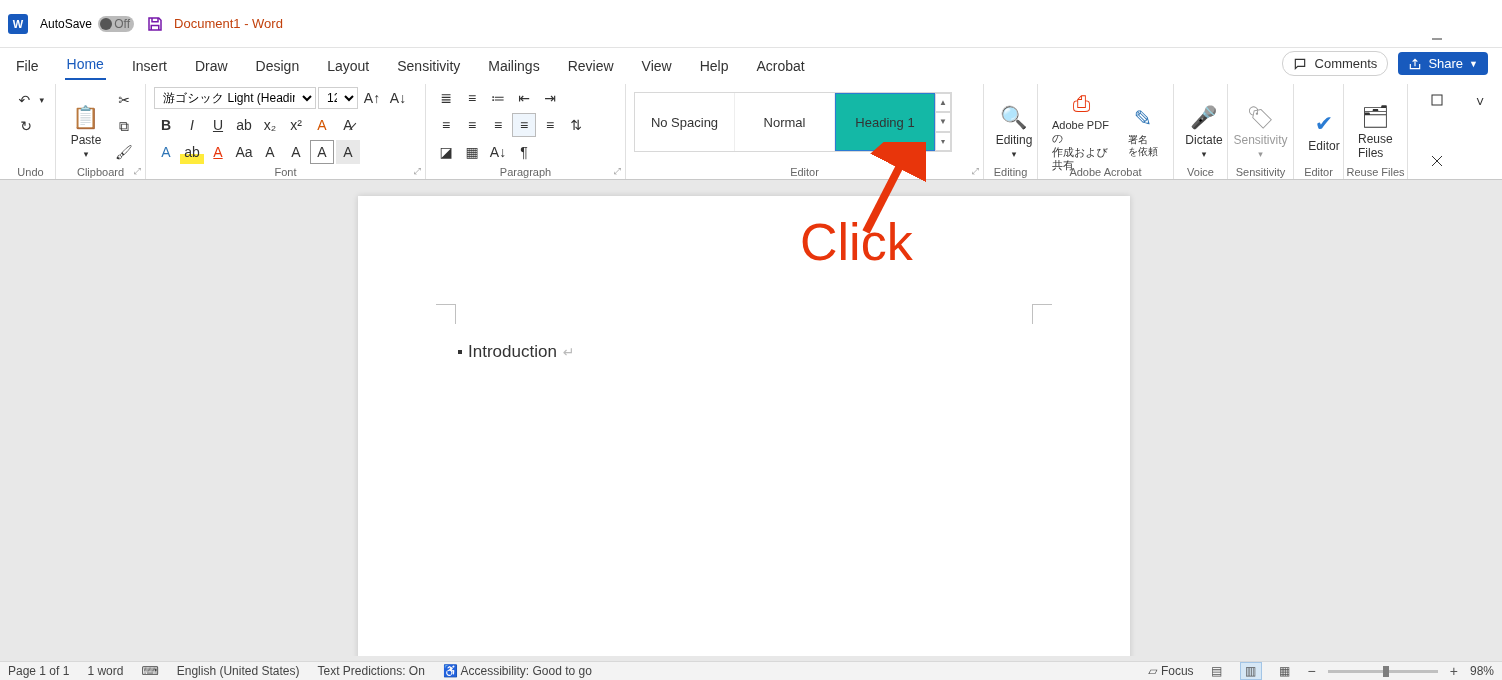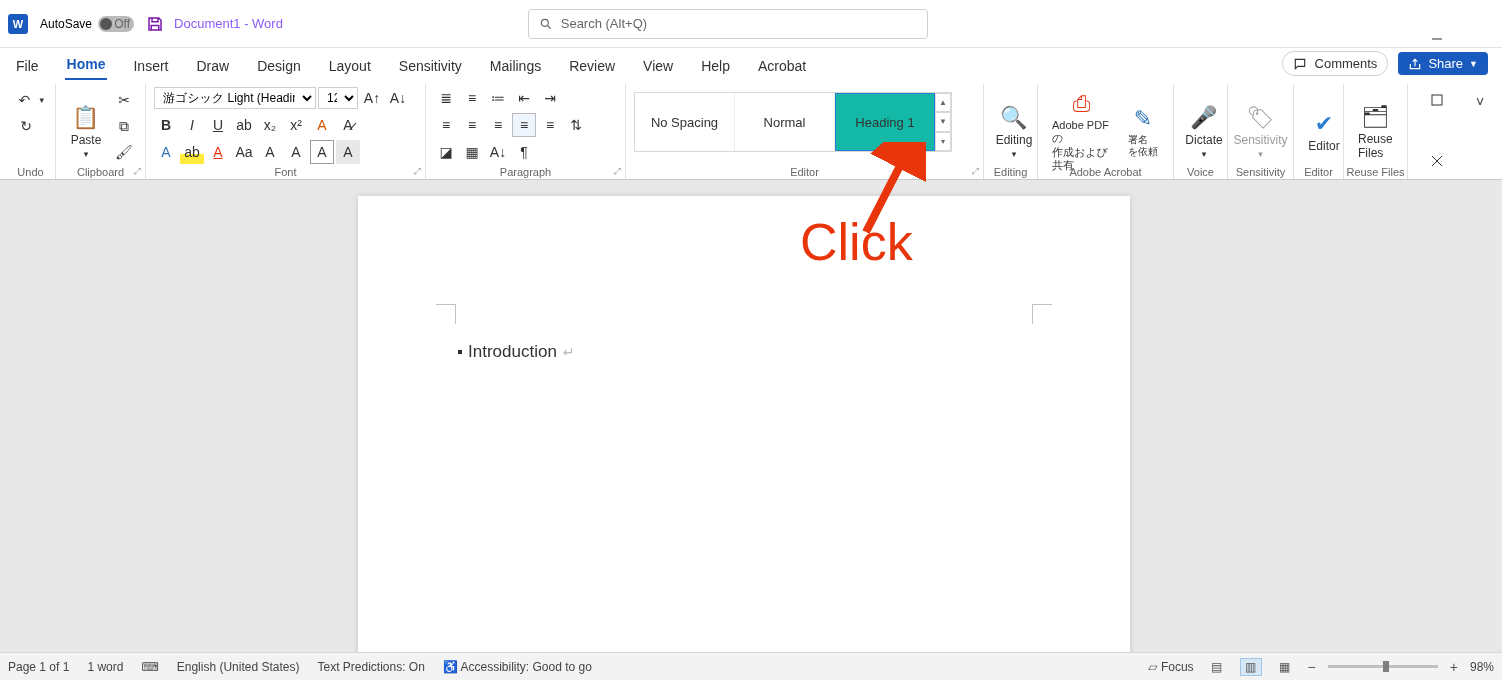--- a/index.html
+++ b/index.html
@@ -6,32 +6,32 @@
 body { background: #e8e8e8; width: 1502px; height: 680px; overflow: hidden; position: relative; }
 
 
 .titlebar { height: 48px; background: #fff; display: flex; align-items: center; padding: 0 8px; border-bottom: 1px solid #e3e3e3; }
 .app-icon { width: 20px; height: 20px; background: #185abd; border-radius: 3px; color: #fff; font-size: 11px; font-weight: bold; display: flex; align-items: center; justify-content: center; margin-right: 12px; }
 .autosave { display: flex; align-items: center; gap: 6px; margin-right: 12px; font-size: 12px; }
 .toggle { width: 36px; height: 16px; background: #bbb; border-radius: 8px; position: relative; }
 .toggle::after { content: ""; position: absolute; left: 2px; top: 2px; width: 12px; height: 12px; background: #555; border-radius: 50%; }
 .toggle-label { font-size: 12px; color: #666; position: absolute; right: 4px; top: 1px; }
 .save-icon { width: 18px; height: 18px; color: #7719aa; margin-right: 10px; }
-.doc-title { font-size: 13px; color: #8b5cf6; }
+.doc-title { font-size: 13px; color: #c2410c; }
 .search-box { width: 400px; height: 30px; border: 1px solid #d0d0d0; border-radius: 4px; display: flex; align-items: center; padding: 0 10px; gap: 8px; color: #666; font-size: 13px; margin: 0 auto; background:#fff; }
 .title-right { display: flex; gap: 31px; margin-left: auto; flex-direction: column; }
 .user { font-size: 13px; color: #333; }
 .avatar { width: 22px; height: 22px; border-radius: 50%; background: #9b7fc7; color: #fff; font-size: 11px; display: flex; align-items: center; justify-content: center; }
 .win-btn { width: 40px; height: 30px; display: flex; align-items: center; justify-content: center; color: #333; cursor: pointer; }
 .pen-icon { color: #5b5fc7; }
 
 
 .tabs { height: 32px; background: #fff; display: flex; align-items: flex-end; padding: 0 14px; gap: 24px; font-size: 14px; color: #333; }
 .tab { cursor: pointer; padding: 0 2px 6px 2px; }
-.tab.active { border-bottom: 2px solid #185abd; color: #185abd; font-weight: 700; }
+.tab.active { border-bottom: 2px solid #185abd; color: #185abd; font-weight: 400; }
 .tabs-right { margin-left: auto; display: flex; gap: 10px; align-items: center; padding-bottom: 4px; }
 .comments-btn { border: 1px solid #d0d0d0; border-radius: 12px; padding: 4px 10px; font-size: 13px; display: flex; align-items: center; gap: 8px; background:#fff; }
 .share-btn { background: #185abd; color: #fff; border-radius: 4px; padding: 4px 10px; font-size: 13px; display: flex; align-items: center; gap: 6px; }
 .share-caret { font-size: 9px; }
 
 
 .ribbon { height: 100px; background: #fff; border-bottom: 1px solid #c8c8c8; display: flex; padding: 4px 6px 0 6px; }
 .group { border-right: 1px solid #e0e0e0; padding: 0 8px; display: flex; flex-direction: column; position: relative; }
 .group:last-child { border-right: none; }
 .group-label { position: absolute; bottom: 1px; left: 0; right: 0; text-align: center; font-size: 11px; color: #666; }
@@ -59,21 +59,21 @@
 .crop.tr { top: 108px; right: 78px; border-right: 1px solid #c0c0c0; border-bottom: 1px solid #c0c0c0; transform: rotate(180deg); }
 .doc-text { position: absolute; top: 146px; left: 100px; font-size: 17px; color: #333; display: flex; align-items: center; gap: 6px; }
 .doc-text .bullet { width:4px; height:4px; background:#333; }
 .pilcrow { color: #bbb; font-size: 14px; }
 
 
 .arrow-svg { position: absolute; top: 142px; left: 796px; pointer-events: none; }
 .click-text { position: absolute; top: 212px; left: 800px; font-size: 52px; font-weight: 500; color: #e8350b; font-family: Arial, sans-serif; }
 
 
-.statusbar { position: absolute; bottom: 0; left: 0; right: 0; height: 28px; background: #f3f3f3; border-top: 1px solid #d8d8d8; display: flex; align-items: center; padding: 0 8px; font-size: 12px; color: #444; gap: 18px; }
+.statusbar { position: absolute; bottom: 0; left: 0; right: 0; height: 19px; background: #f3f3f3; border-top: 1px solid #d8d8d8; display: flex; align-items: center; padding: 0 8px; font-size: 12px; color: #444; gap: 18px; }
 .status-right { margin-left: auto; display: flex; align-items: center; gap: 12px; }
 .view-btn { width: 22px; height: 18px; display: flex; align-items: center; justify-content: center; cursor: pointer; color: #555; }
 .view-btn.active { background: #d6e7f5; border: 1px solid #a3c5e6; }
 .zoom-slider { width: 110px; height: 3px; background: #c0c0c0; position: relative; }
 .zoom-slider::after { content: ""; position: absolute; left: 50%; top: -4px; width: 6px; height: 11px; background: #7e7e7e; }
 .zoom-btn { cursor: pointer; font-size: 14px; color: #555; }
 </style>
 </head>
 <body>
 
@@ -86,27 +86,20 @@
       </div>
   </div>
   <span class="save-icon">
     <svg viewBox="0 0 24 24" width="18" height="18" fill="none" stroke="currentColor" stroke-width="2">
         <path d="M4 4h13l3 3v13H4z"></path>
         <path d="M8 4v5h8V4M7 20v-6h10v6"></path>
       </svg>
   </span>
   <span class="doc-title">Document1  -  Word</span>
 
-  <div class="search-box">
-    <svg viewBox="0 0 24 24" width="14" height="14" fill="none" stroke="currentColor" stroke-width="2">
-        <circle cx="10" cy="10" r="6"></circle>
-        <line x1="15" y1="15" x2="20" y2="20"></line>
-      </svg>
-    <span>Search (Alt+Q)</span>
-  </div>
 
   <div class="title-right">
     <span class="user">AkiraHayashi</span>
     <div class="avatar">A</div>
     <span class="pen-icon">
       <svg viewBox="0 0 24 24" width="18" height="18" fill="none" stroke="currentColor" stroke-width="2">
           <path d="M3 21l3-1 11-11-2-2L4 18l-1 3z"></path>
           <path d="M14 6l4 4"></path>
         </svg>
     </span>

